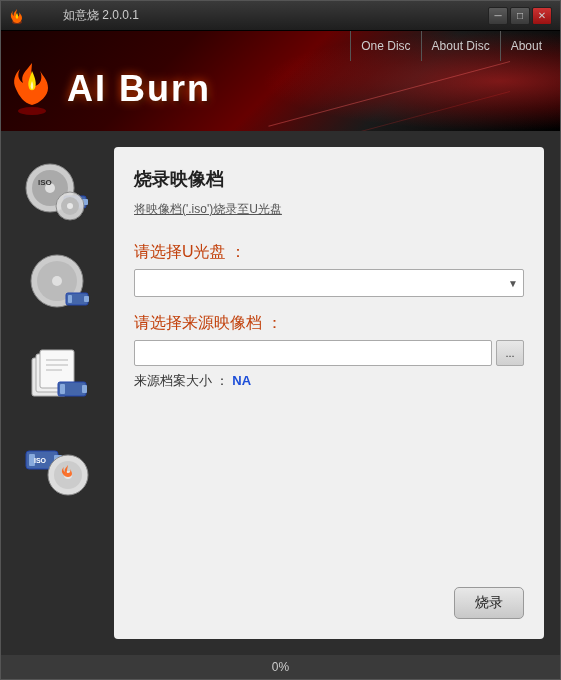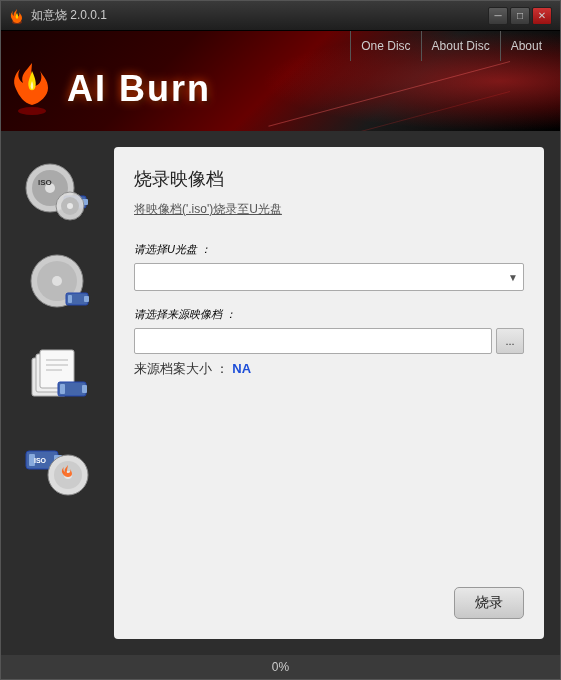--- a/index.html
+++ b/index.html
@@ -40,20 +40,21 @@
     }
 
     .title-icon {
       width: 16px;
       height: 16px;
     }
 
     .title-text {
       color: #ccc;
       font-size: 12px;
+      margin-left: 32px;
     }
 
     .title-buttons {
       display: flex;
       gap: 2px;
     }
 
     .title-btn {
       width: 20px;
       height: 18px;
@@ -205,42 +206,41 @@
       background: #f0f0f0;
       border-radius: 4px;
       padding: 20px;
       display: flex;
       flex-direction: column;
       gap: 16px;
     }
 
     .panel-title {
       font-size: 18px;
-      font-weight: normal;
+      font-weight: bold;
       color: #222;
       margin-bottom: 4px;
     }
 
     .panel-subtitle {
       font-size: 12px;
       color: #555;
       margin-bottom: 8px;
       text-decoration: underline;
     }
 
     .form-group {
       display: flex;
       flex-direction: column;
       gap: 6px;
     }
 
     .form-label {
-      font-size: 11px;
-      color: #000000;
-      font-style: italic;
+      font-size: 16px;
+      color: #c2410c;
     }
 
     .select-wrapper {
       position: relative;
     }
 
     .form-select {
       width: 100%;
       height: 28px;
       background: #fff;

